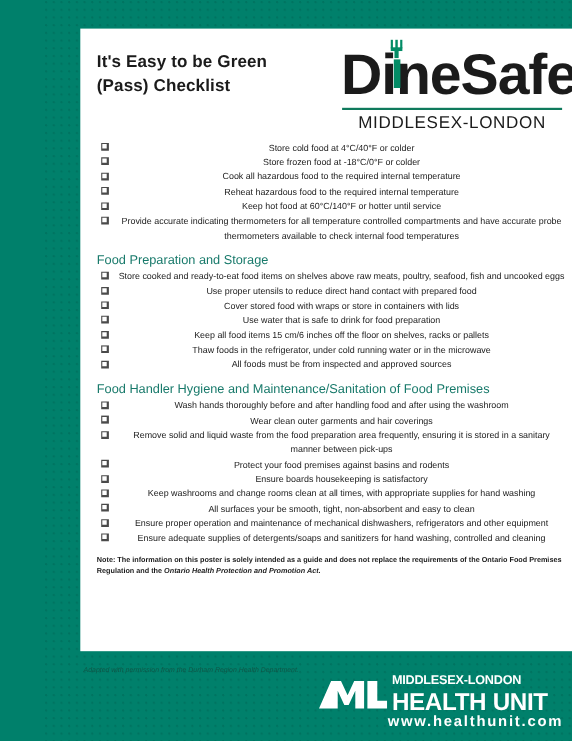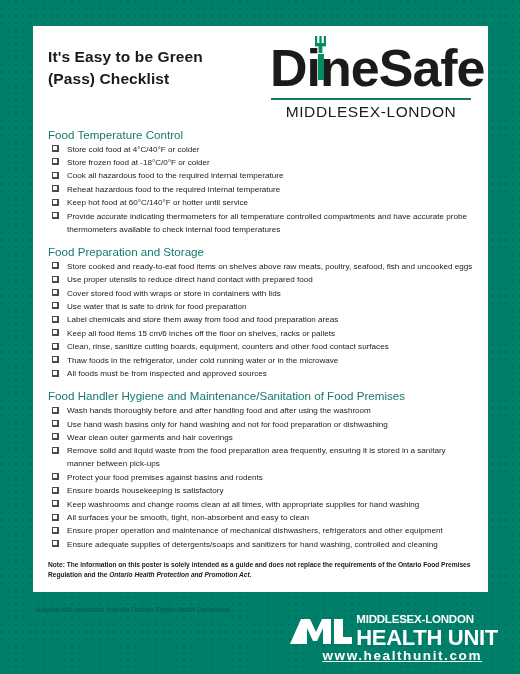--- a/index.html
+++ b/index.html
@@ -15,20 +15,21 @@
     position: relative;
   }
   
   .poster {
     position: absolute;
     inset: 0;
     background-color: #00806b;
     background-image:
       radial-gradient(circle at 2px 2px, rgba(0,0,0,0.10) 0.9px, rgba(0,0,0,0) 1.2px);
     background-size: 7px 7px;
+    margin-left: 40px;
   }
   .card {
     position: absolute;
     left: 33px;
     top: 26px;
     width: 455px;
     height: 566px;
     background: #ffffff;
     box-sizing: border-box;
     overflow: hidden;
@@ -95,21 +96,21 @@
   .body {
     padding: 7px 14px 0 15px;
   }
   .section { margin-bottom: 9px; }
   .section-title {
     color: #17796a;
     font-size: 11.6px;
     margin: 0 0 2px 0;
     font-weight: 400;
   }
-  .items { margin: 0; padding: 0; list-style: none; }
+  .items { margin: 0; padding: 0; list-style: none; text-align: center; }
   .item {
     position: relative;
     padding-left: 19px;
     font-size: 8.1px;
     line-height: 1.62;
     color: #1b1b1b;
     margin-bottom: 0.3px;
   }
   .checkbox {
     position: absolute;
@@ -164,27 +165,26 @@
     letter-spacing: -0.2px;
   }
   .hu-line2 {
     font-size: 22px;
     font-weight: bold;
     letter-spacing: -0.3px;
     margin-top: 1px;
   }
   .hu-url {
     position: absolute;
-    right: 38px;
+    right: 8px;
     top: 648px;
     color: #ffffff;
     font-size: 13.5px;
     font-weight: bold;
     letter-spacing: 1.6px;
-    text-decoration: underline;
   }
 </style>
 </head>
 <body>
 
 <div class="poster">
 
   <div class="card">
 
     <div class="header">
@@ -206,51 +206,49 @@
           <span class="i-stem"></span>
         </div>
         <div class="brand-rule"></div>
         <div class="brand-sub">MIDDLESEX-LONDON</div>
       </div>
     </div>
 
     <div class="body">
 
       <div class="section">
-        <h3 class="section-title">Food Temperature Control</h3>
         <ul class="items">
           <li class="item"><span class="checkbox"></span><span>Store cold food at 4°C/40°F or colder</span></li>
           <li class="item"><span class="checkbox"></span><span>Store frozen food at -18°C/0°F or colder</span></li>
           <li class="item"><span class="checkbox"></span><span>Cook all hazardous food to the required internal temperature</span></li>
           <li class="item"><span class="checkbox"></span><span>Reheat hazardous food to the required internal temperature</span></li>
           <li class="item"><span class="checkbox"></span><span>Keep hot food at 60°C/140°F or hotter until service</span></li>
           <li class="item"><span class="checkbox"></span><span>Provide accurate indicating thermometers for all temperature controlled compartments and have accurate probe thermometers available to check internal food temperatures</span></li>
         </ul>
       </div>
 
       <div class="section">
         <h3 class="section-title">Food Preparation and Storage</h3>
         <ul class="items">
           <li class="item"><span class="checkbox"></span><span>Store cooked and ready-to-eat food items on shelves above raw meats, poultry, seafood, fish and uncooked eggs</span></li>
           <li class="item"><span class="checkbox"></span><span>Use proper utensils to reduce direct hand contact with prepared food</span></li>
           <li class="item"><span class="checkbox"></span><span>Cover stored food with wraps or store in containers with lids</span></li>
           <li class="item"><span class="checkbox"></span><span>Use water that is safe to drink for food preparation</span></li>
-          <li class="item"><span class="checkbox"></span><span>Label chemicals and store them away from food and food preparation areas</span></li>
           <li class="item"><span class="checkbox"></span><span>Keep all food items 15 cm/6 inches off the floor on shelves, racks or pallets</span></li>
-          <li class="item"><span class="checkbox"></span><span>Clean, rinse, sanitize cutting boards, equipment, counters and other food contact surfaces</span></li>
+          <li class="item"><span class="checkbox"></span></li>
           <li class="item"><span class="checkbox"></span><span>Thaw foods in the refrigerator, under cold running water or in the microwave</span></li>
           <li class="item"><span class="checkbox"></span><span>All foods must be from inspected and approved sources</span></li>
         </ul>
       </div>
 
       <div class="section">
         <h3 class="section-title">Food Handler Hygiene and Maintenance/Sanitation of Food Premises</h3>
         <ul class="items">
           <li class="item"><span class="checkbox"></span><span>Wash hands thoroughly before and after handling food and after using the washroom</span></li>
-          <li class="item"><span class="checkbox"></span><span>Use hand wash basins only for hand washing and not for food preparation or dishwashing</span></li>
+          <li class="item"><span class="checkbox"></span></li>
           <li class="item"><span class="checkbox"></span><span>Wear clean outer garments and hair coverings</span></li>
           <li class="item"><span class="checkbox"></span><span>Remove solid and liquid waste from the food preparation area frequently, ensuring it is stored in a sanitary manner between pick-ups</span></li>
           <li class="item"><span class="checkbox"></span><span>Protect your food premises against basins and rodents</span></li>
           <li class="item"><span class="checkbox"></span><span>Ensure boards housekeeping is satisfactory</span></li>
           <li class="item"><span class="checkbox"></span><span>Keep washrooms and change rooms clean at all times, with appropriate supplies for hand washing</span></li>
           <li class="item"><span class="checkbox"></span><span>All surfaces your be smooth, tight, non-absorbent and easy to clean</span></li>
           <li class="item"><span class="checkbox"></span><span>Ensure proper operation and maintenance of mechanical dishwashers, refrigerators and other equipment</span></li>
           <li class="item"><span class="checkbox"></span><span>Ensure adequate supplies of detergents/soaps and sanitizers for hand washing, controlled and cleaning</span></li>
         </ul>
       </div>

